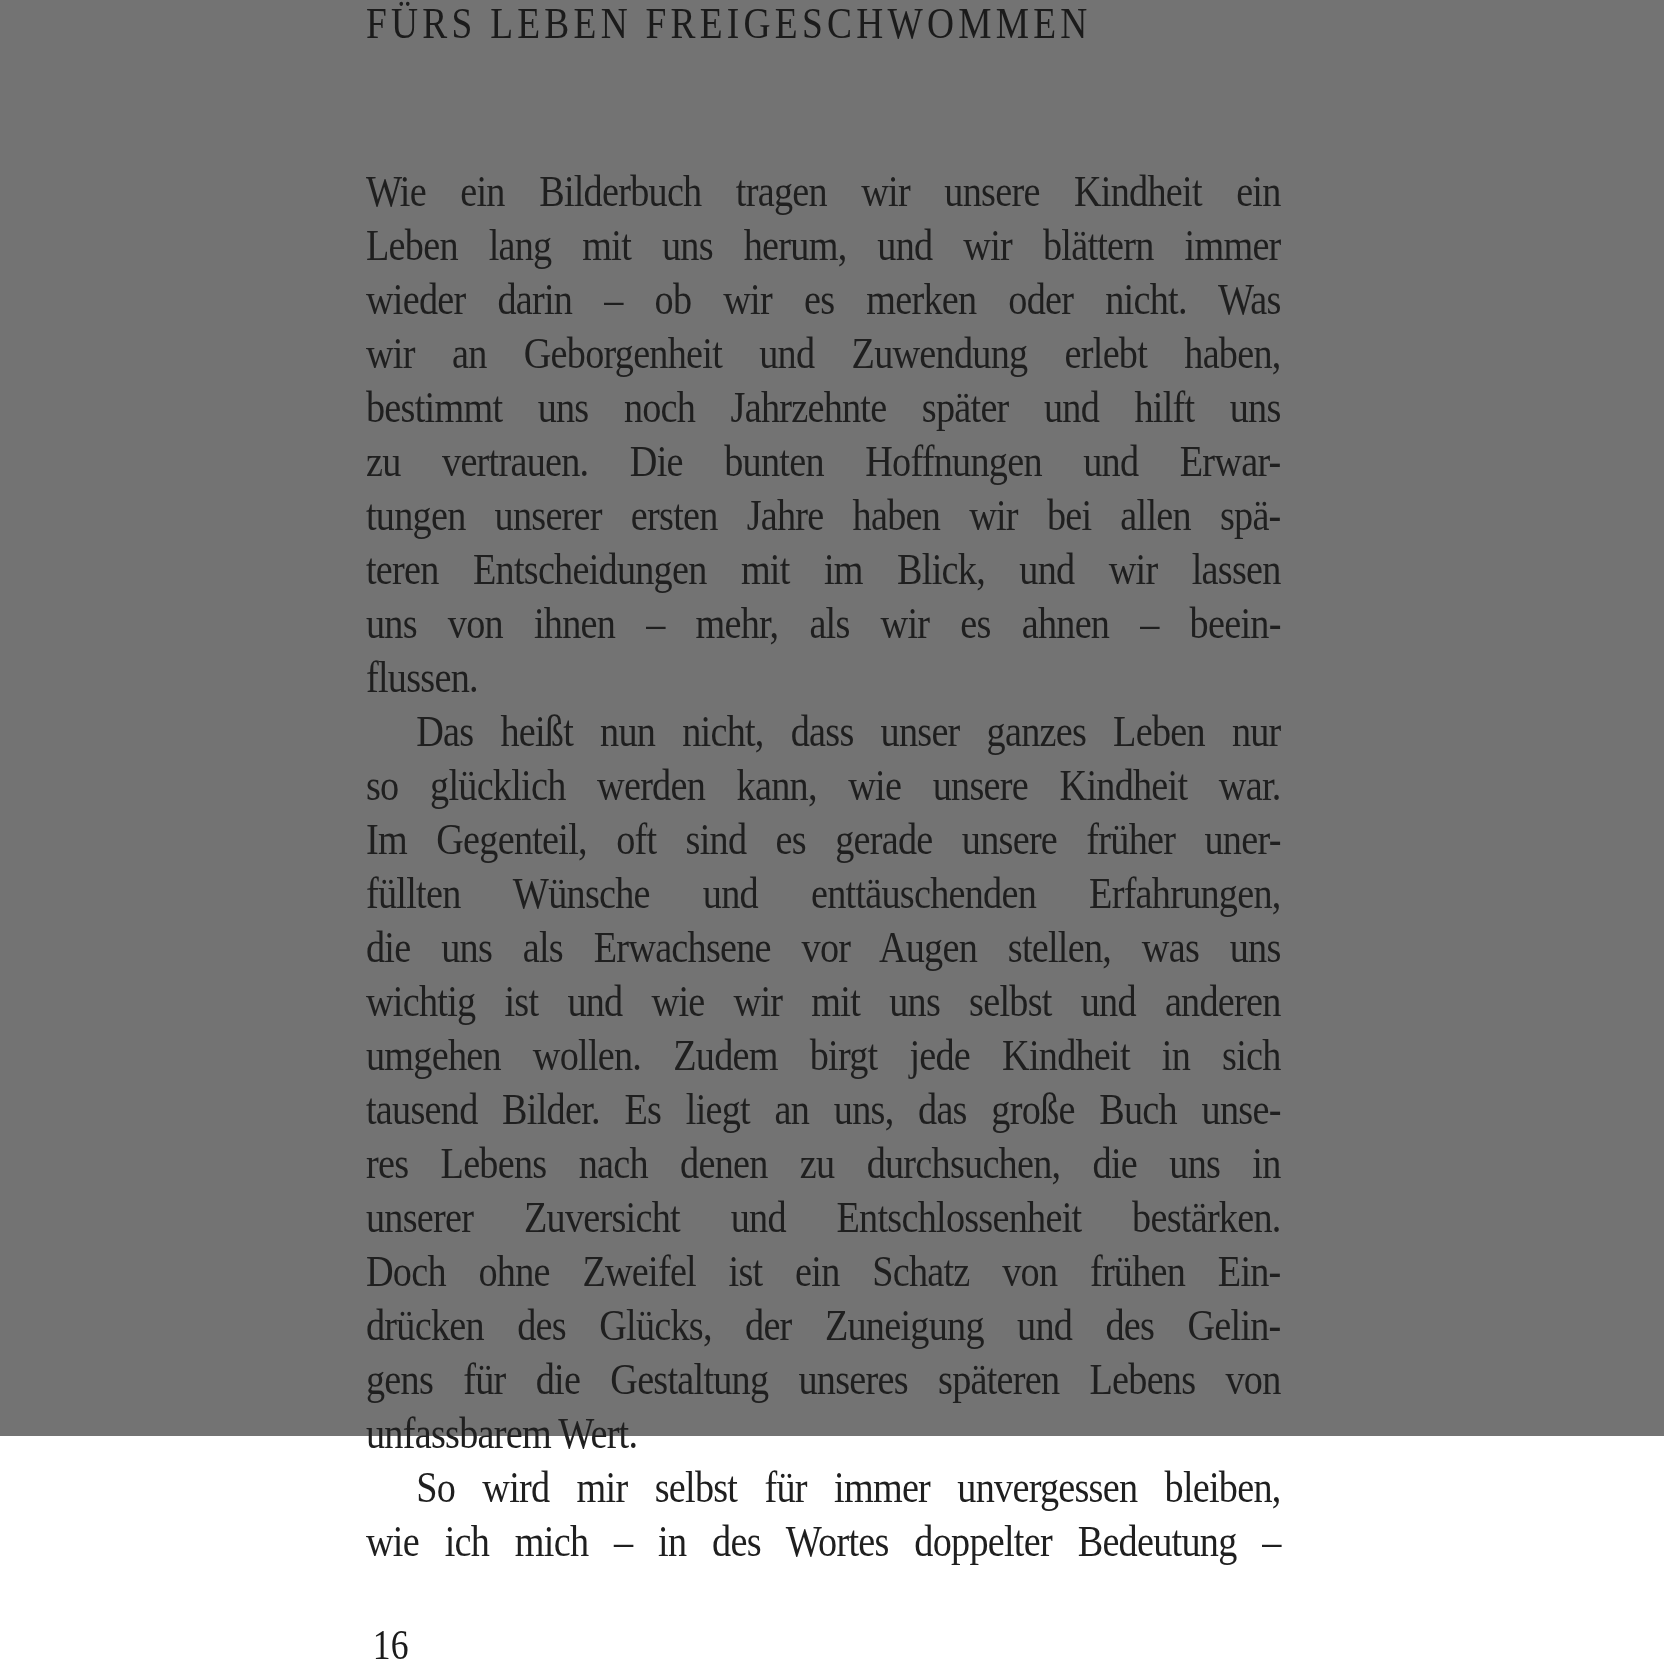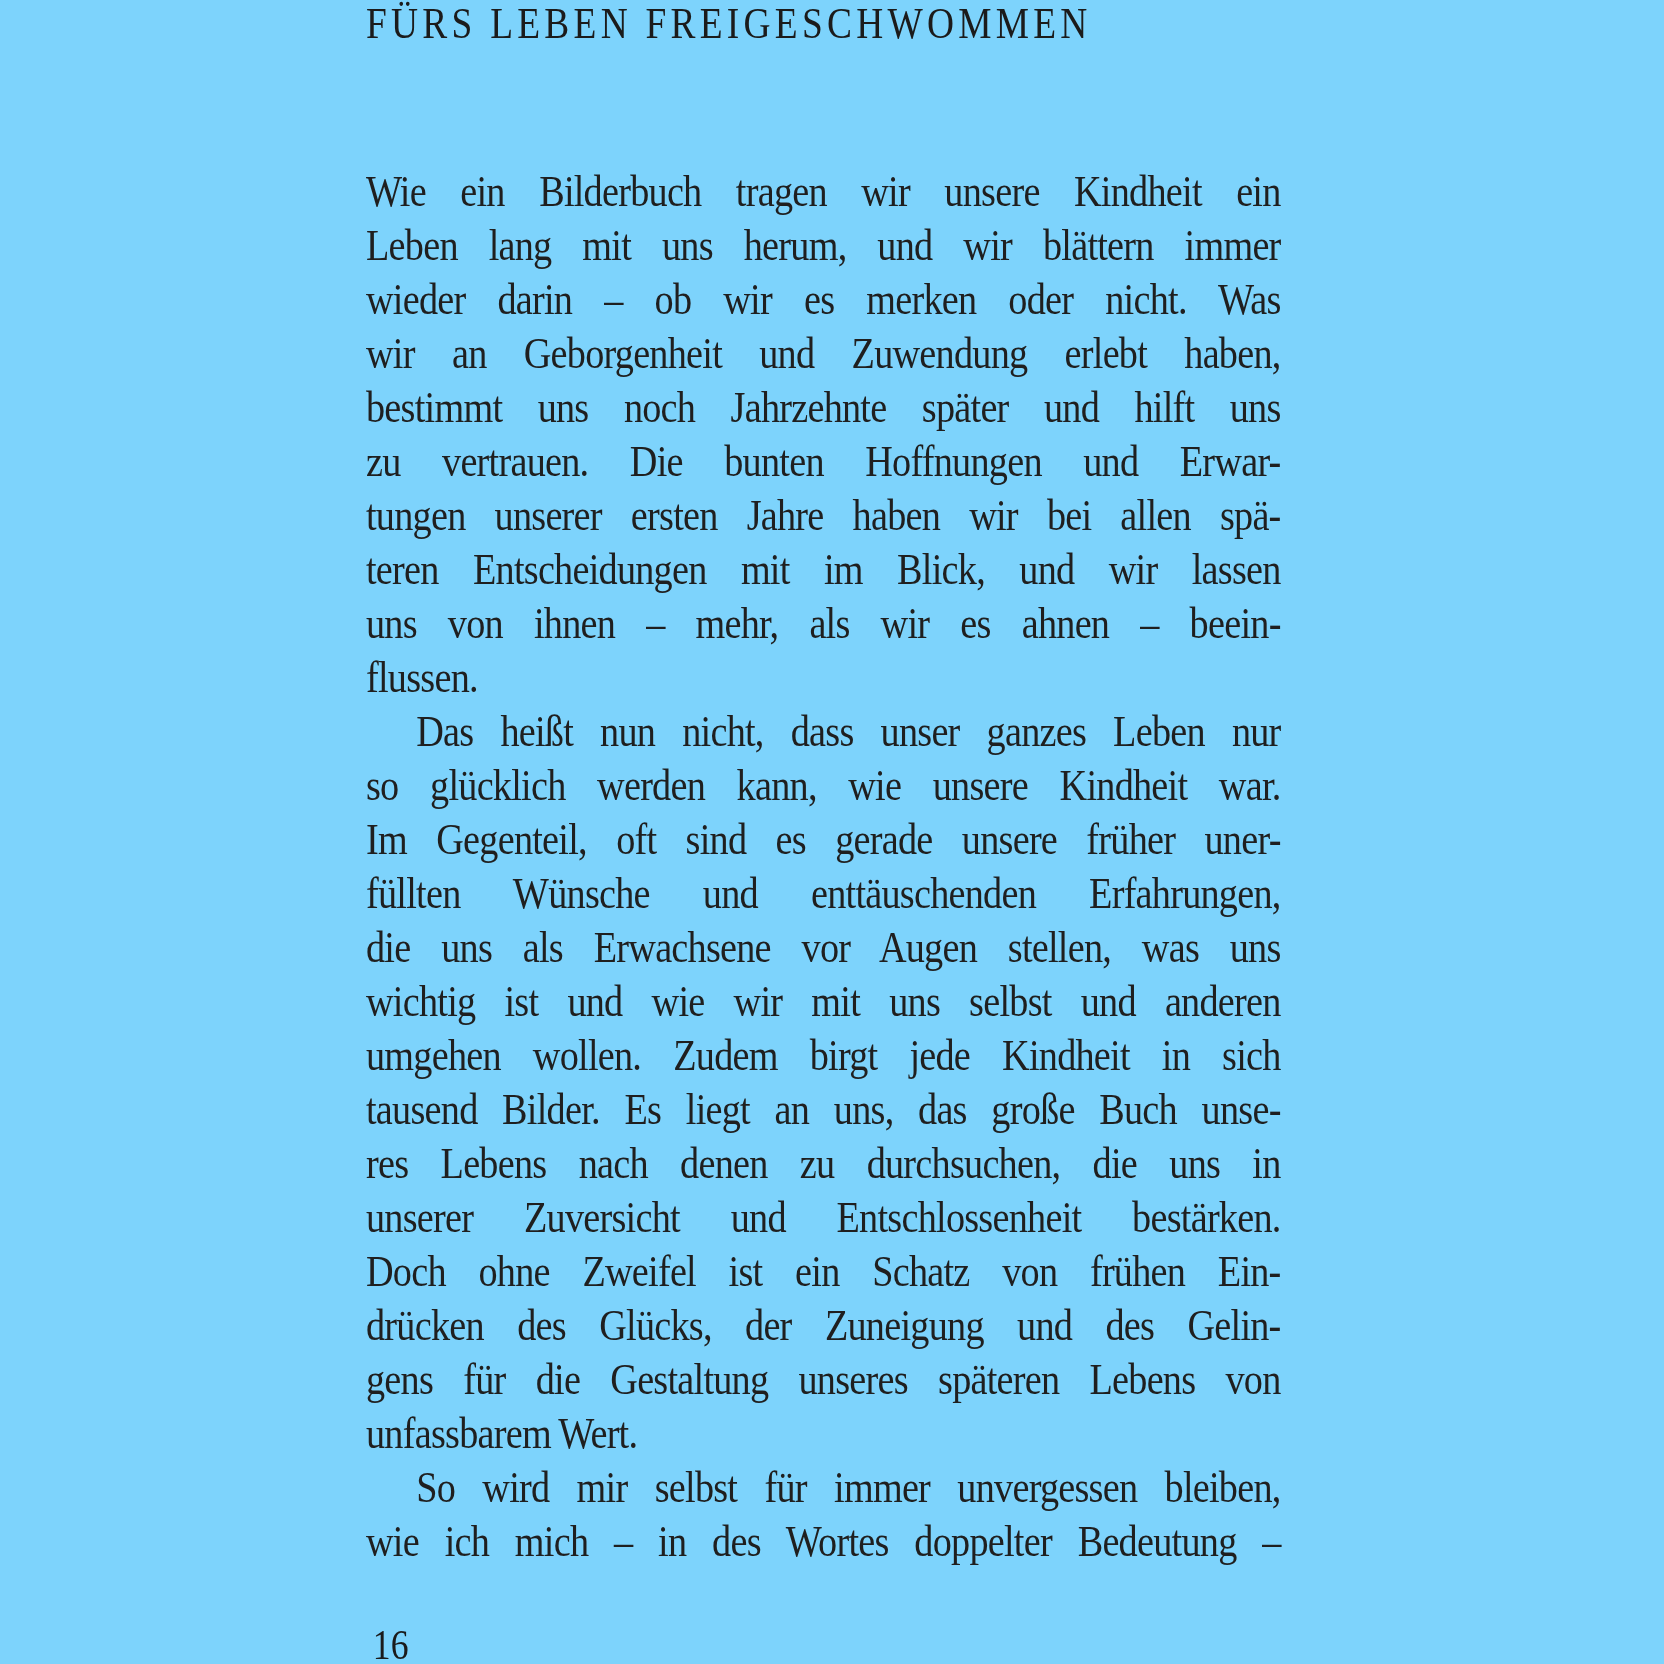--- a/index.html
+++ b/index.html
@@ -6,22 +6,22 @@
     margin: 0;
     padding: 0;
     background: #ffffff;
     width: 1664px;
     height: 1664px;
     overflow: hidden;
   }
   .page {
     position: relative;
     width: 1664px;
-    height: 1664px;
-    background: #7dd3fc;
+    height: 1436px;
+    background: #737373;
     font-family: "Liberation Serif", serif;
     color: #1f1f1f;
   }
   
   .content {
     position: absolute;
     left: 366px;
     top: 0;
     width: 1076px;
     transform: scaleX(0.85);

